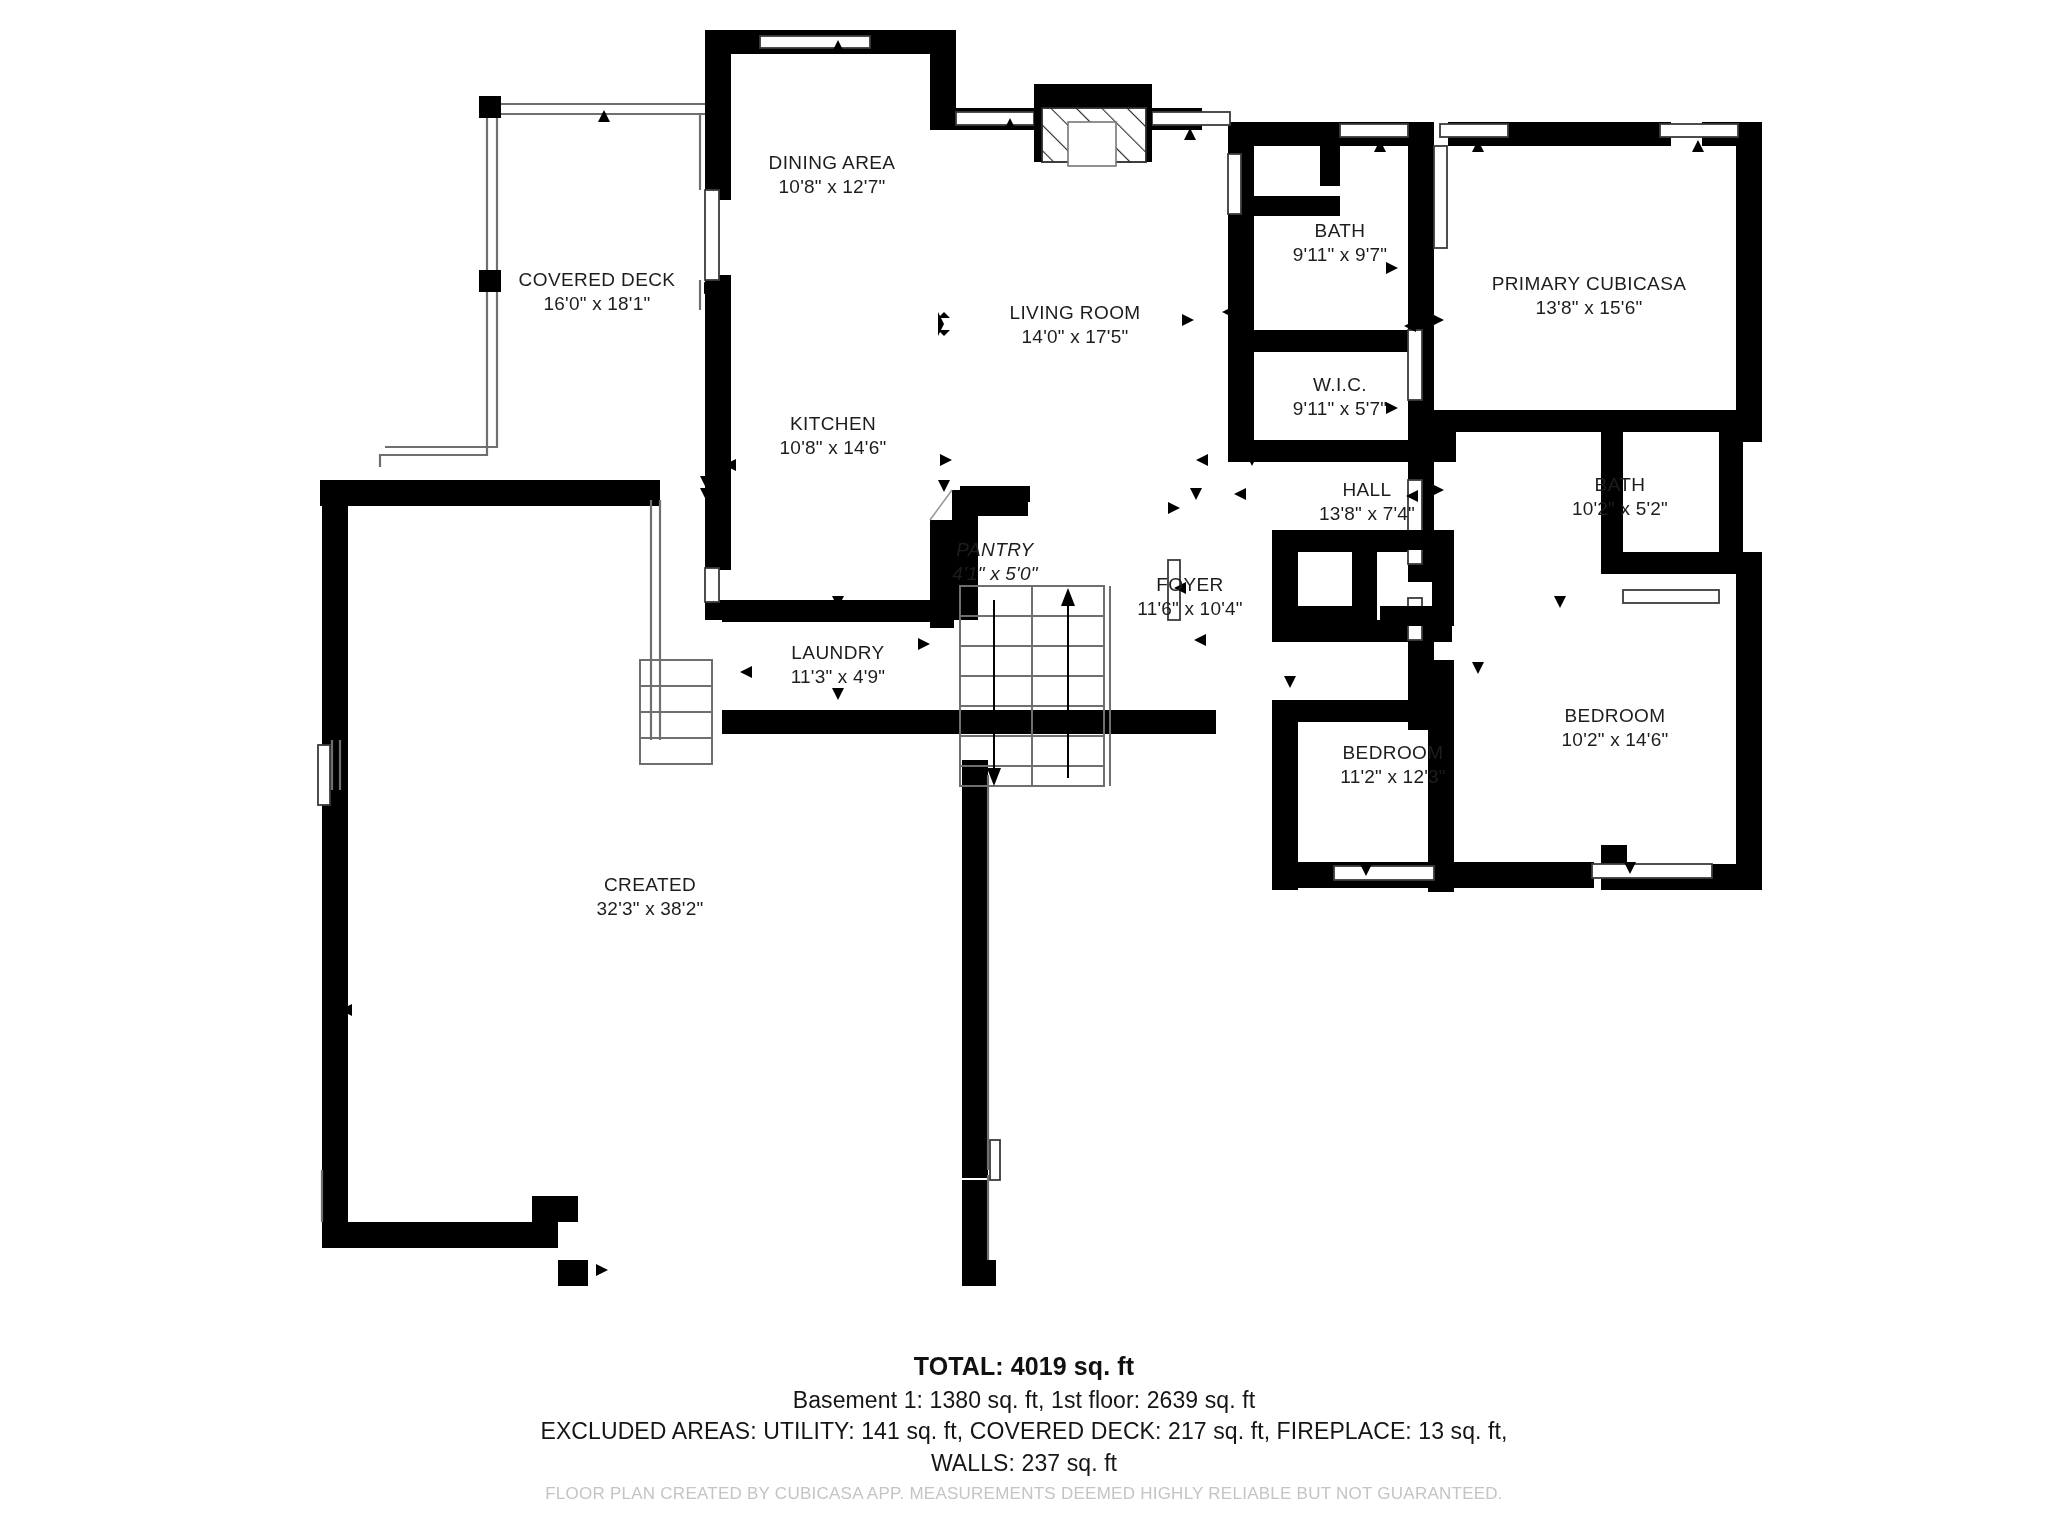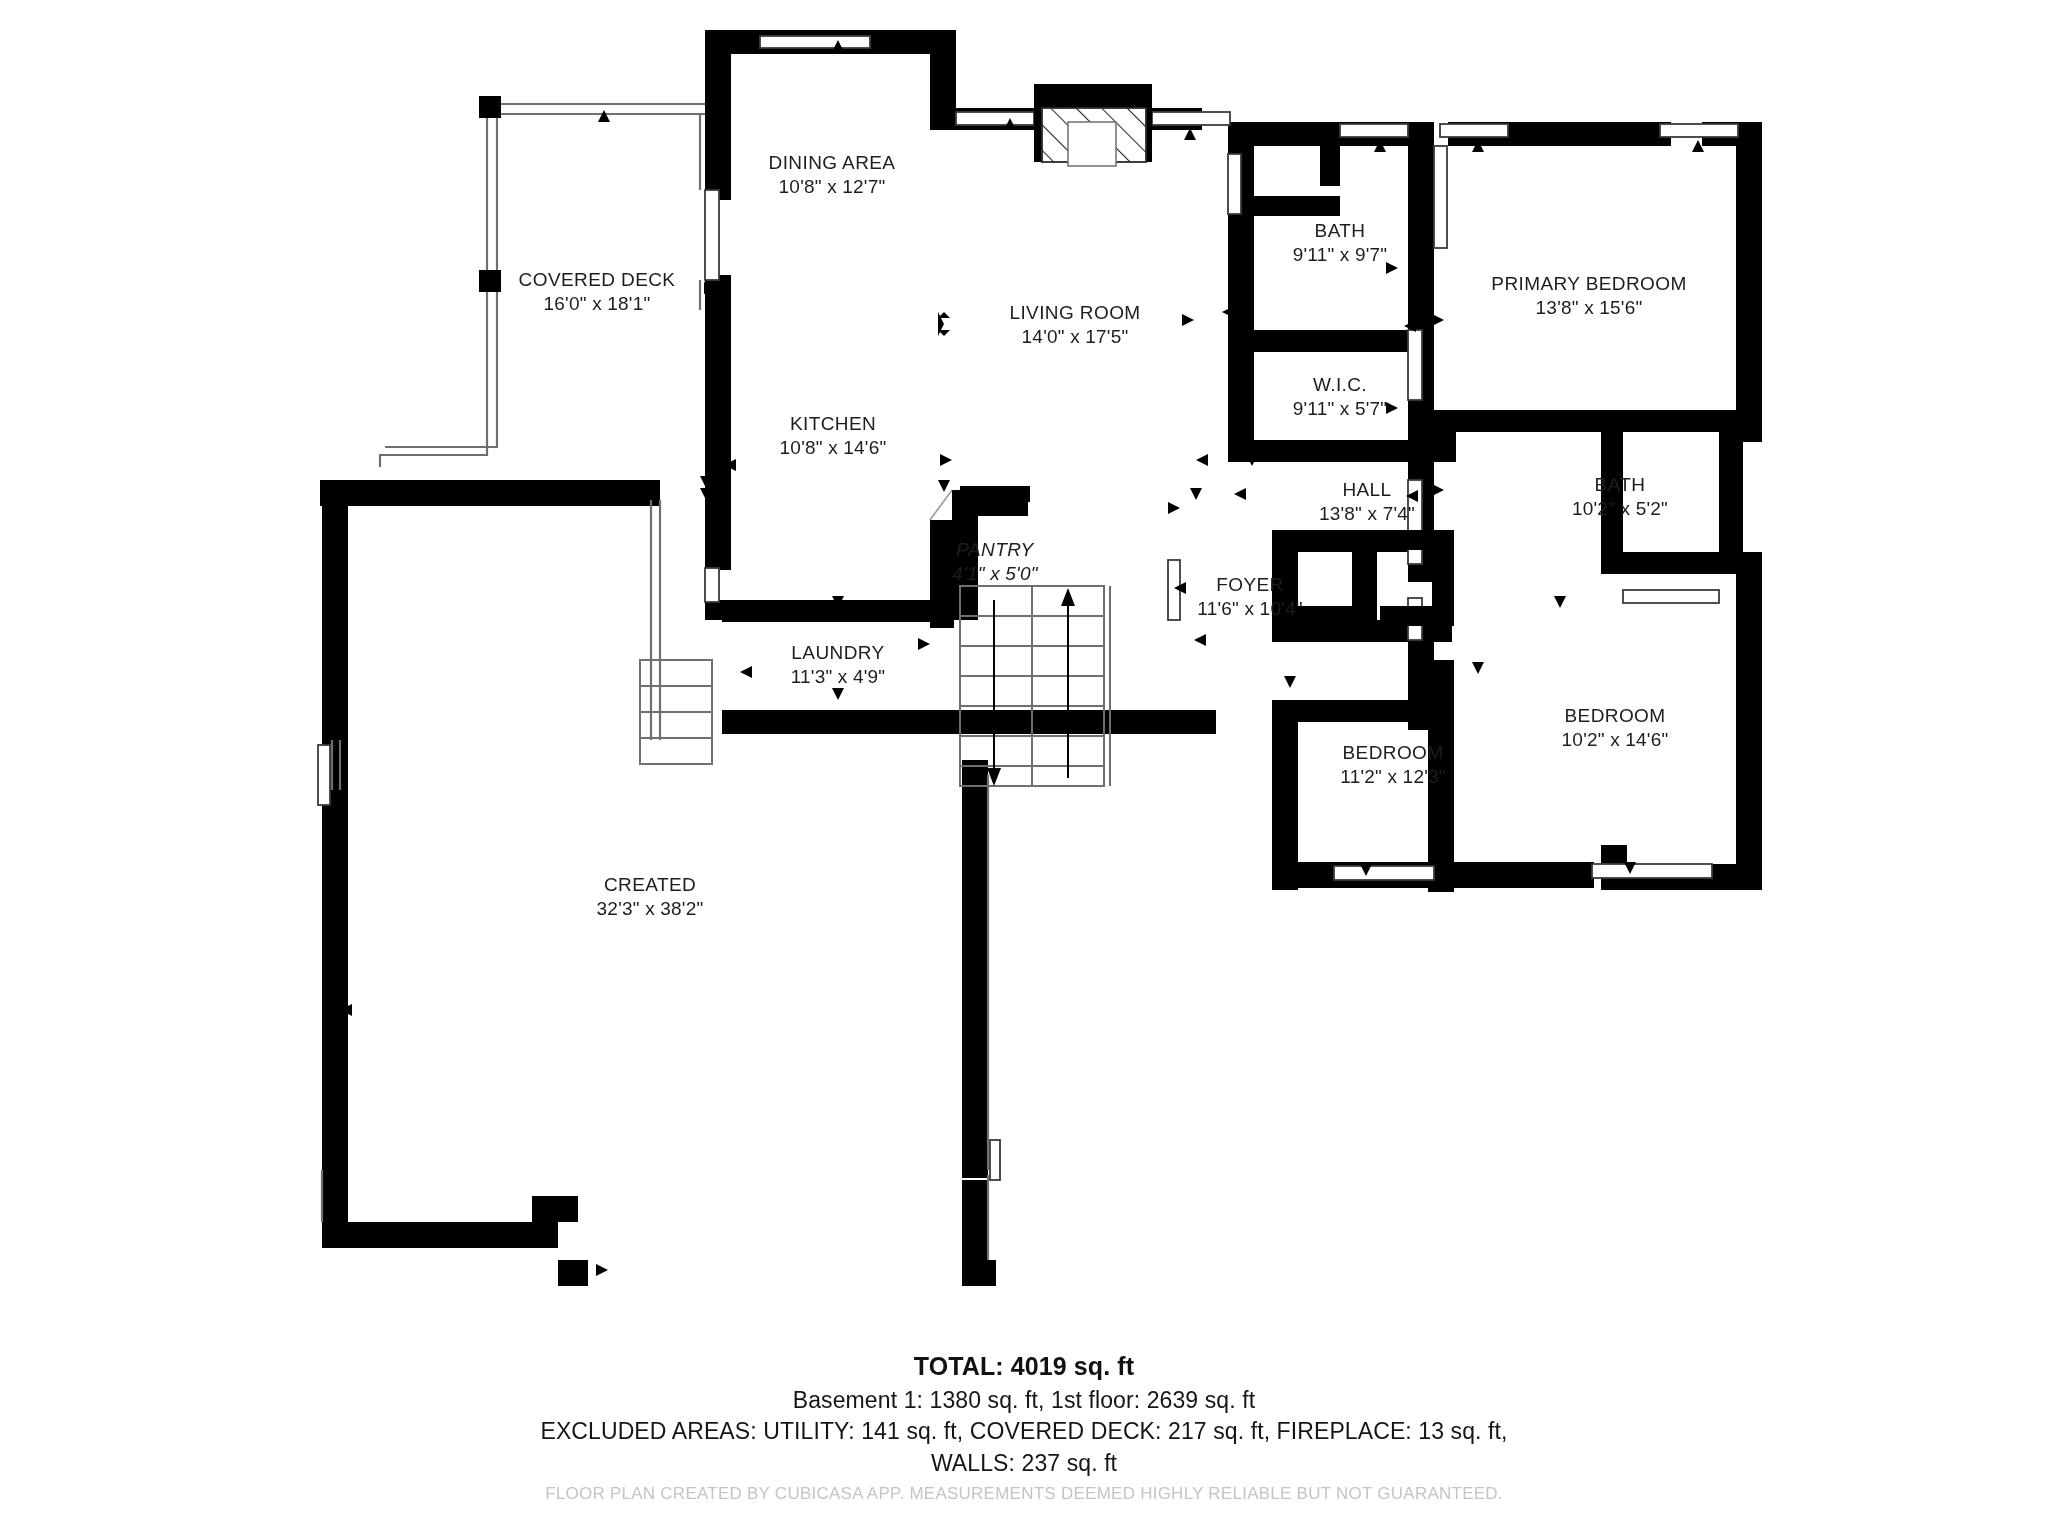--- a/index.html
+++ b/index.html
@@ -336,40 +336,40 @@
     </div>
     <div class="room-label" style="left:833px; top:436px;">
       <span class="room-name">KITCHEN</span>
       <span class="room-dims">10'8" x 14'6"</span>
     </div>
     <div class="room-label" style="left:1340px; top:243px;">
       <span class="room-name">BATH</span>
       <span class="room-dims">9'11" x 9'7"</span>
     </div>
     <div class="room-label" style="left:1589px; top:296px;">
-      <span class="room-name">PRIMARY BEDROOM</span>
+      <span class="room-name">PRIMARY CUBICASA</span>
       <span class="room-dims">13'8" x 15'6"</span>
     </div>
     <div class="room-label" style="left:1340px; top:397px;">
       <span class="room-name">W.I.C.</span>
       <span class="room-dims">9'11" x 5'7"</span>
     </div>
     <div class="room-label" style="left:1367px; top:502px;">
       <span class="room-name">HALL</span>
       <span class="room-dims">13'8" x 7'4"</span>
     </div>
     <div class="room-label" style="left:1620px; top:497px;">
       <span class="room-name">BATH</span>
       <span class="room-dims">10'2" x 5'2"</span>
     </div>
     <div class="room-label" style="left:995px; top:562px;font-style:italic;">
       <span class="room-name">PANTRY</span>
       <span class="room-dims">4'1" x 5'0"</span>
     </div>
-    <div class="room-label" style="left:1250px; top:597px;">
+    <div class="room-label" style="left:1190px; top:597px;">
       <span class="room-name">FOYER</span>
       <span class="room-dims">11'6" x 10'4"</span>
     </div>
     <div class="room-label" style="left:838px; top:665px;">
       <span class="room-name">LAUNDRY</span>
       <span class="room-dims">11'3" x 4'9"</span>
     </div>
     <div class="room-label" style="left:1393px; top:765px;">
       <span class="room-name">BEDROOM</span>
       <span class="room-dims">11'2" x 12'3"</span>

